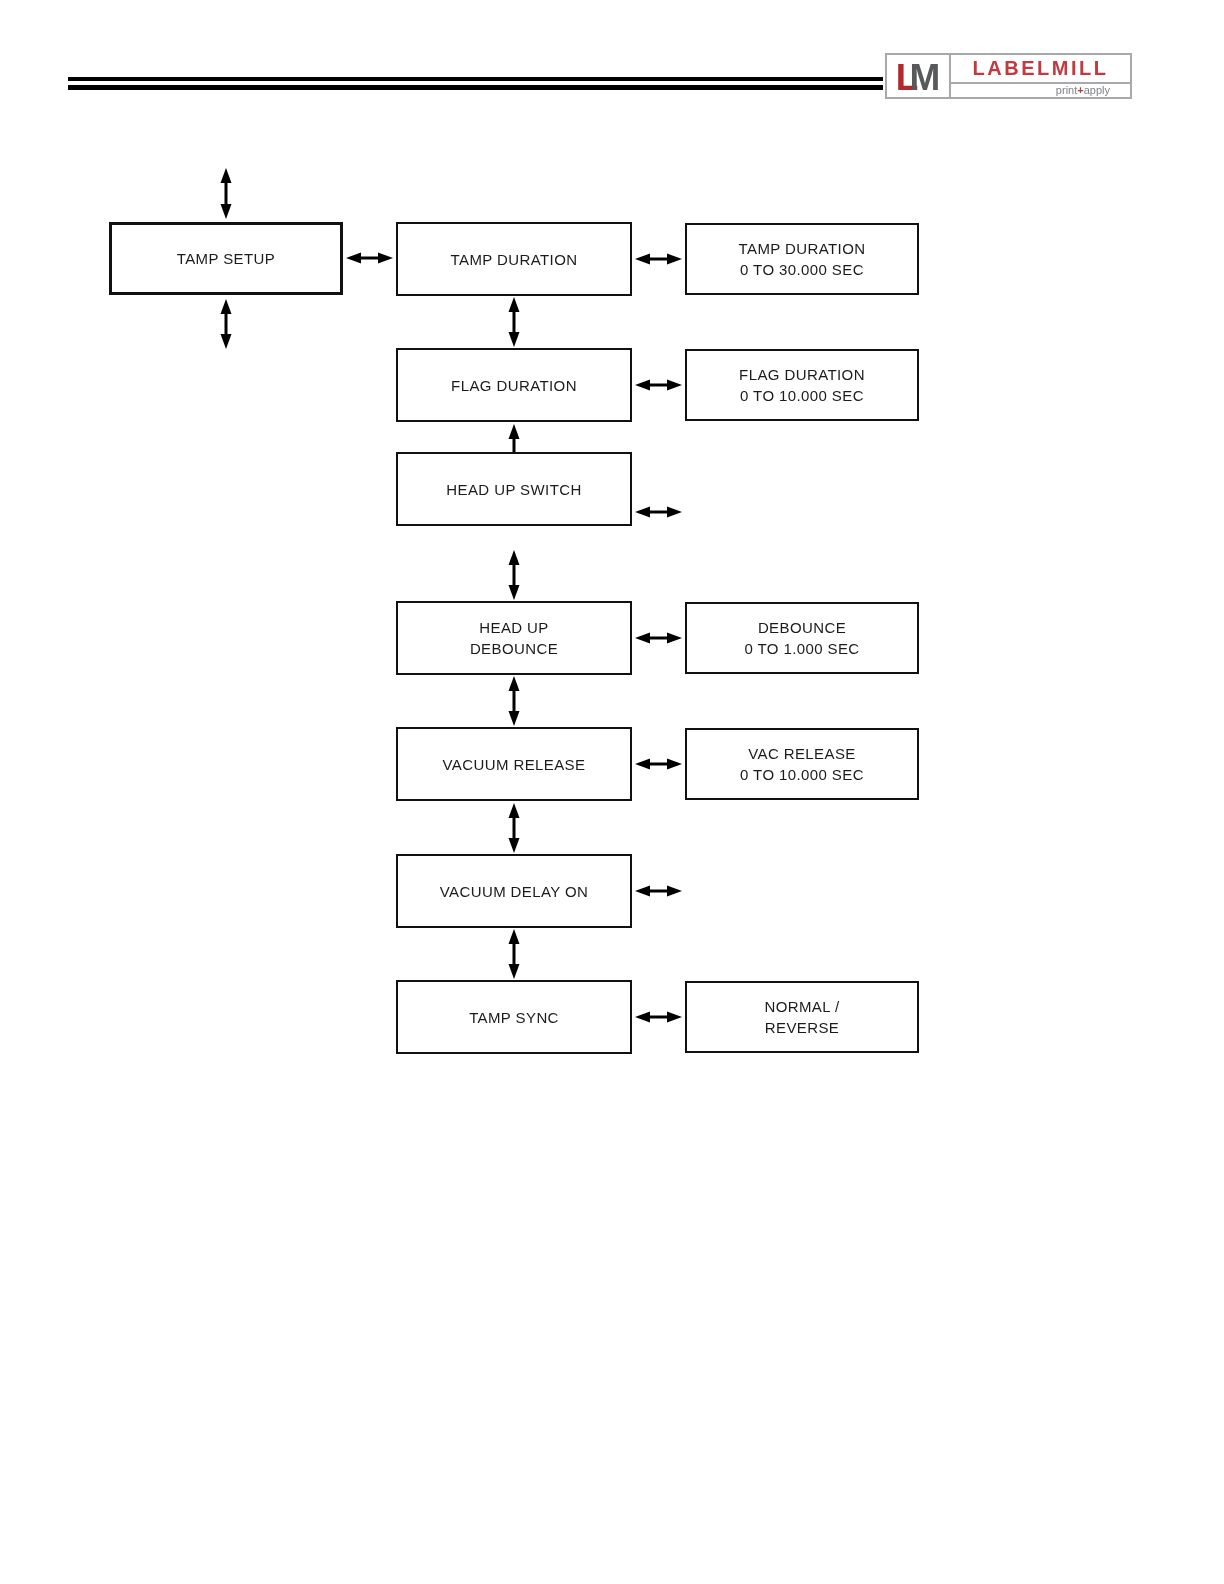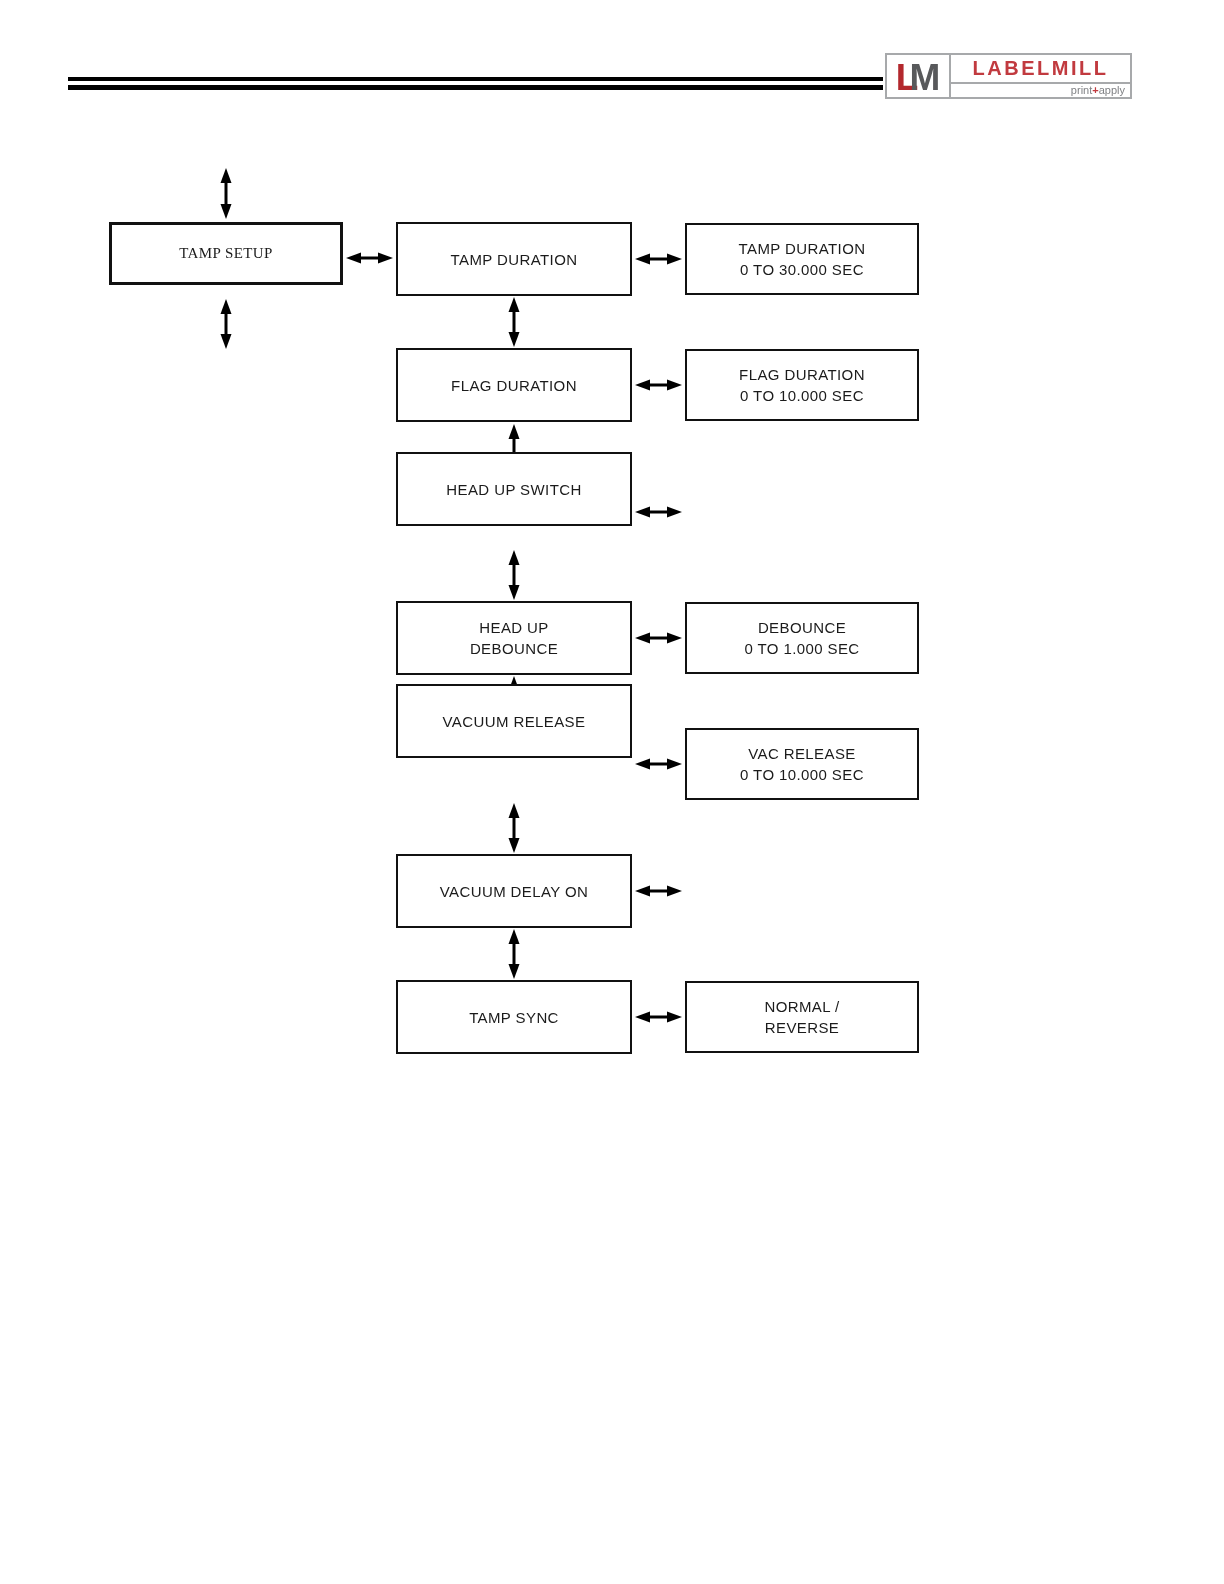--- a/index.html
+++ b/index.html
@@ -15,29 +15,29 @@
     border:2px solid #a7a9ab;background:#fff;display:flex;}
   .logo-mono{width:64px;box-sizing:border-box;border-right:2px solid #a7a9ab;
     display:flex;align-items:flex-end;justify-content:center;
     font-weight:bold;font-size:37px;line-height:0.92;padding-bottom:2px;letter-spacing:0;}
   .mono-l{color:#b3282d;}
   .mono-m{color:#58595b;margin-left:-9px;}
   .logo-right{flex:1;display:flex;flex-direction:column;min-width:0;}
   .logo-name{flex:1;display:flex;align-items:center;justify-content:center;
     color:#c13a3f;font-size:20px;letter-spacing:2.5px;font-weight:bold;}
   .logo-tagline{box-sizing:border-box;border-top:2px solid #a7a9ab;height:15px;
-    font-size:11px;line-height:13px;color:#808285;text-align:right;padding-right:5px;}
+    font-size:11px;line-height:13px;color:#808285;text-align:right;padding-right:20px;}
   .logo-tagline .sep{color:#c13a3f;font-weight:bold;}
 
   
   .box{position:absolute;box-sizing:border-box;background:#fff;border:2px solid #111;
     display:flex;align-items:center;justify-content:center;}
   .box span{white-space:pre-line;text-align:center;font-size:15px;line-height:21px;
     color:#1b1b1b;letter-spacing:0.4px;}
-  .box.root{left:109px;top:222px;width:234px;height:63px;border-width:3px;font-family:Liberation Serif, serif;}
+  .box.root{left:109px;top:222px;width:234px;height:73px;border-width:3px;}
   .box.mid{left:396px;width:236px;height:74px;}
   .box.val{left:685px;width:234px;height:72px;}
 
   .arr{position:absolute;display:block;}
   .arr line{stroke:#000;stroke-width:3;}
   .arr polygon{fill:#000;}
 </style>
 </head>
 <body>
 
@@ -144,21 +144,21 @@
       <span>DEBOUNCE
 0 TO 1.000 SEC</span>
     </div>
 
   <svg class="arr" style="left:508px;top:675px" width="12" height="52" viewBox="0 0 12 52">
       <line x1="6" y1="13" x2="6" y2="39"></line>
       <polygon points="6,1 0.5,16 11.5,16"></polygon>
       <polygon points="6,51 0.5,36 11.5,36"></polygon>
     </svg>
 
-  <div class="box mid" style="top:684px">
+  <div class="box mid" style="top:727px">
       <span>VACUUM RELEASE</span>
     </div>
   <svg class="arr" style="left:634px;top:758px" width="49" height="12" viewBox="0 0 49 12">
       <line x1="13" y1="6" x2="36" y2="6"></line>
       <polygon points="1,6 16,0.5 16,11.5"></polygon>
       <polygon points="48,6 33,0.5 33,11.5"></polygon>
     </svg>
   <div class="box val" style="top:728px">
       <span>VAC RELEASE
 0 TO 10.000 SEC</span>

